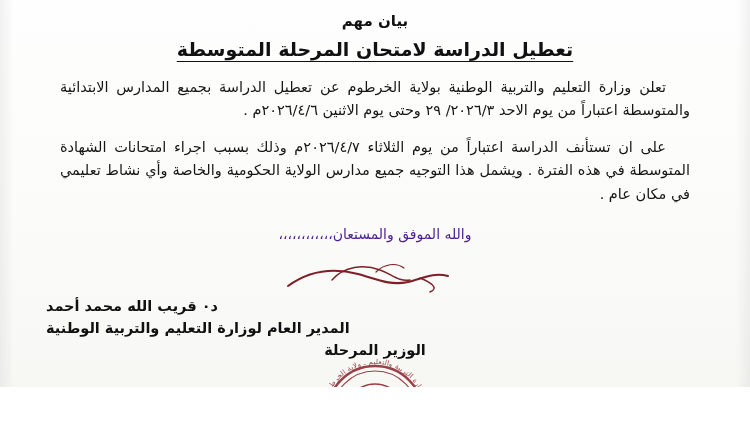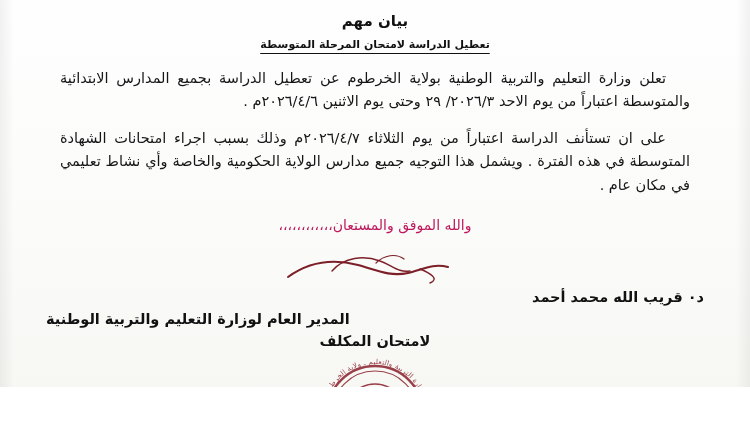--- a/index.html
+++ b/index.html
@@ -47,21 +47,21 @@
     color: #1a1a1a;
   }
   .title-line1 {
     font-size: 15px;
     font-weight: bold;
     letter-spacing: 0px;
     margin-top: 6px;
     color: #111;
   }
   .title-line2 {
-    font-size: 11px;
+    font-size: 19px;
     font-weight: bold;
     margin-top: 8px;
     color: #111;
     text-decoration: underline;
     text-underline-offset: 5px;
     text-decoration-thickness: 1.3px;
   }
   .body-block {
     margin-top: 16px;
     text-align: justify;
@@ -76,21 +76,21 @@
     margin-top: 13px;
   }
   .indent-first {
     display: inline-block;
     width: 24px;
   }
   .closing {
     margin-top: 20px;
     font-size: 14px;
     text-align: center;
-    color: #be185d;
+    color: #4c1d95;
     letter-spacing: 0.5px;
   }
   .sig-area {
     margin-top: 26px;
     position: relative;
     height: 120px;
   }
   .sig-scribble {
     position: absolute;
     top: -8px;
@@ -101,21 +101,21 @@
     pointer-events: none;
   }
   .signer {
     position: absolute;
     top: 30px;
     left: 0;
     right: 0;
     font-size: 14.5px;
     font-weight: bold;
     color: #111;
-    text-align: right;
+    text-align: left;
   }
   .signer-role {
     position: absolute;
     top: 52px;
     left: 0;
     right: 0;
     font-size: 14.5px;
     font-weight: bold;
     color: #111;
     text-align: left;
@@ -175,21 +175,21 @@
         <path d="M8 26 C30 10, 55 8, 78 14 C96 19, 110 26, 128 22 C142 19, 152 12, 168 16" fill="none" stroke="#7c1f28" stroke-width="2.1" stroke-linecap="round"></path>
         <path d="M52 20 C64 6, 84 4, 100 10 C112 14, 118 22, 130 20" fill="none" stroke="#7c1f28" stroke-width="1.4" stroke-linecap="round"></path>
         <path d="M96 12 C104 4, 116 2, 124 8" fill="none" stroke="#7c1f28" stroke-width="1.2" stroke-linecap="round"></path>
         <path d="M140 18 C150 22, 160 28, 150 32" fill="none" stroke="#7c1f28" stroke-width="1.4" stroke-linecap="round"></path>
       </svg>
 
       <div class="signer">د٠ قريب الله محمد أحمد</div>
 
       <div class="signer-role">المدير العام لوزارة التعليم والتربية الوطنية</div>
 
-      <div class="signer-role2">لامتحان المكلف</div>
+      <div class="signer-role2">الوزير المرحلة</div>
     </div>
   </div>
 
   <svg class="stamp" viewBox="0 0 120 120">
     <defs>
       <path id="stampArcOuter" d="M 60,60 m -46,0 a 46,46 0 1,1 92,0"></path>
       <path id="stampArcInner" d="M 60,60 m -30,0 a 30,30 0 1,0 60,0"></path>
     </defs>
     <circle cx="60" cy="60" r="48" fill="none" stroke="#8d2630" stroke-width="2.4"></circle>
     <circle cx="60" cy="60" r="43" fill="none" stroke="#8d2630" stroke-width="1.2"></circle>

